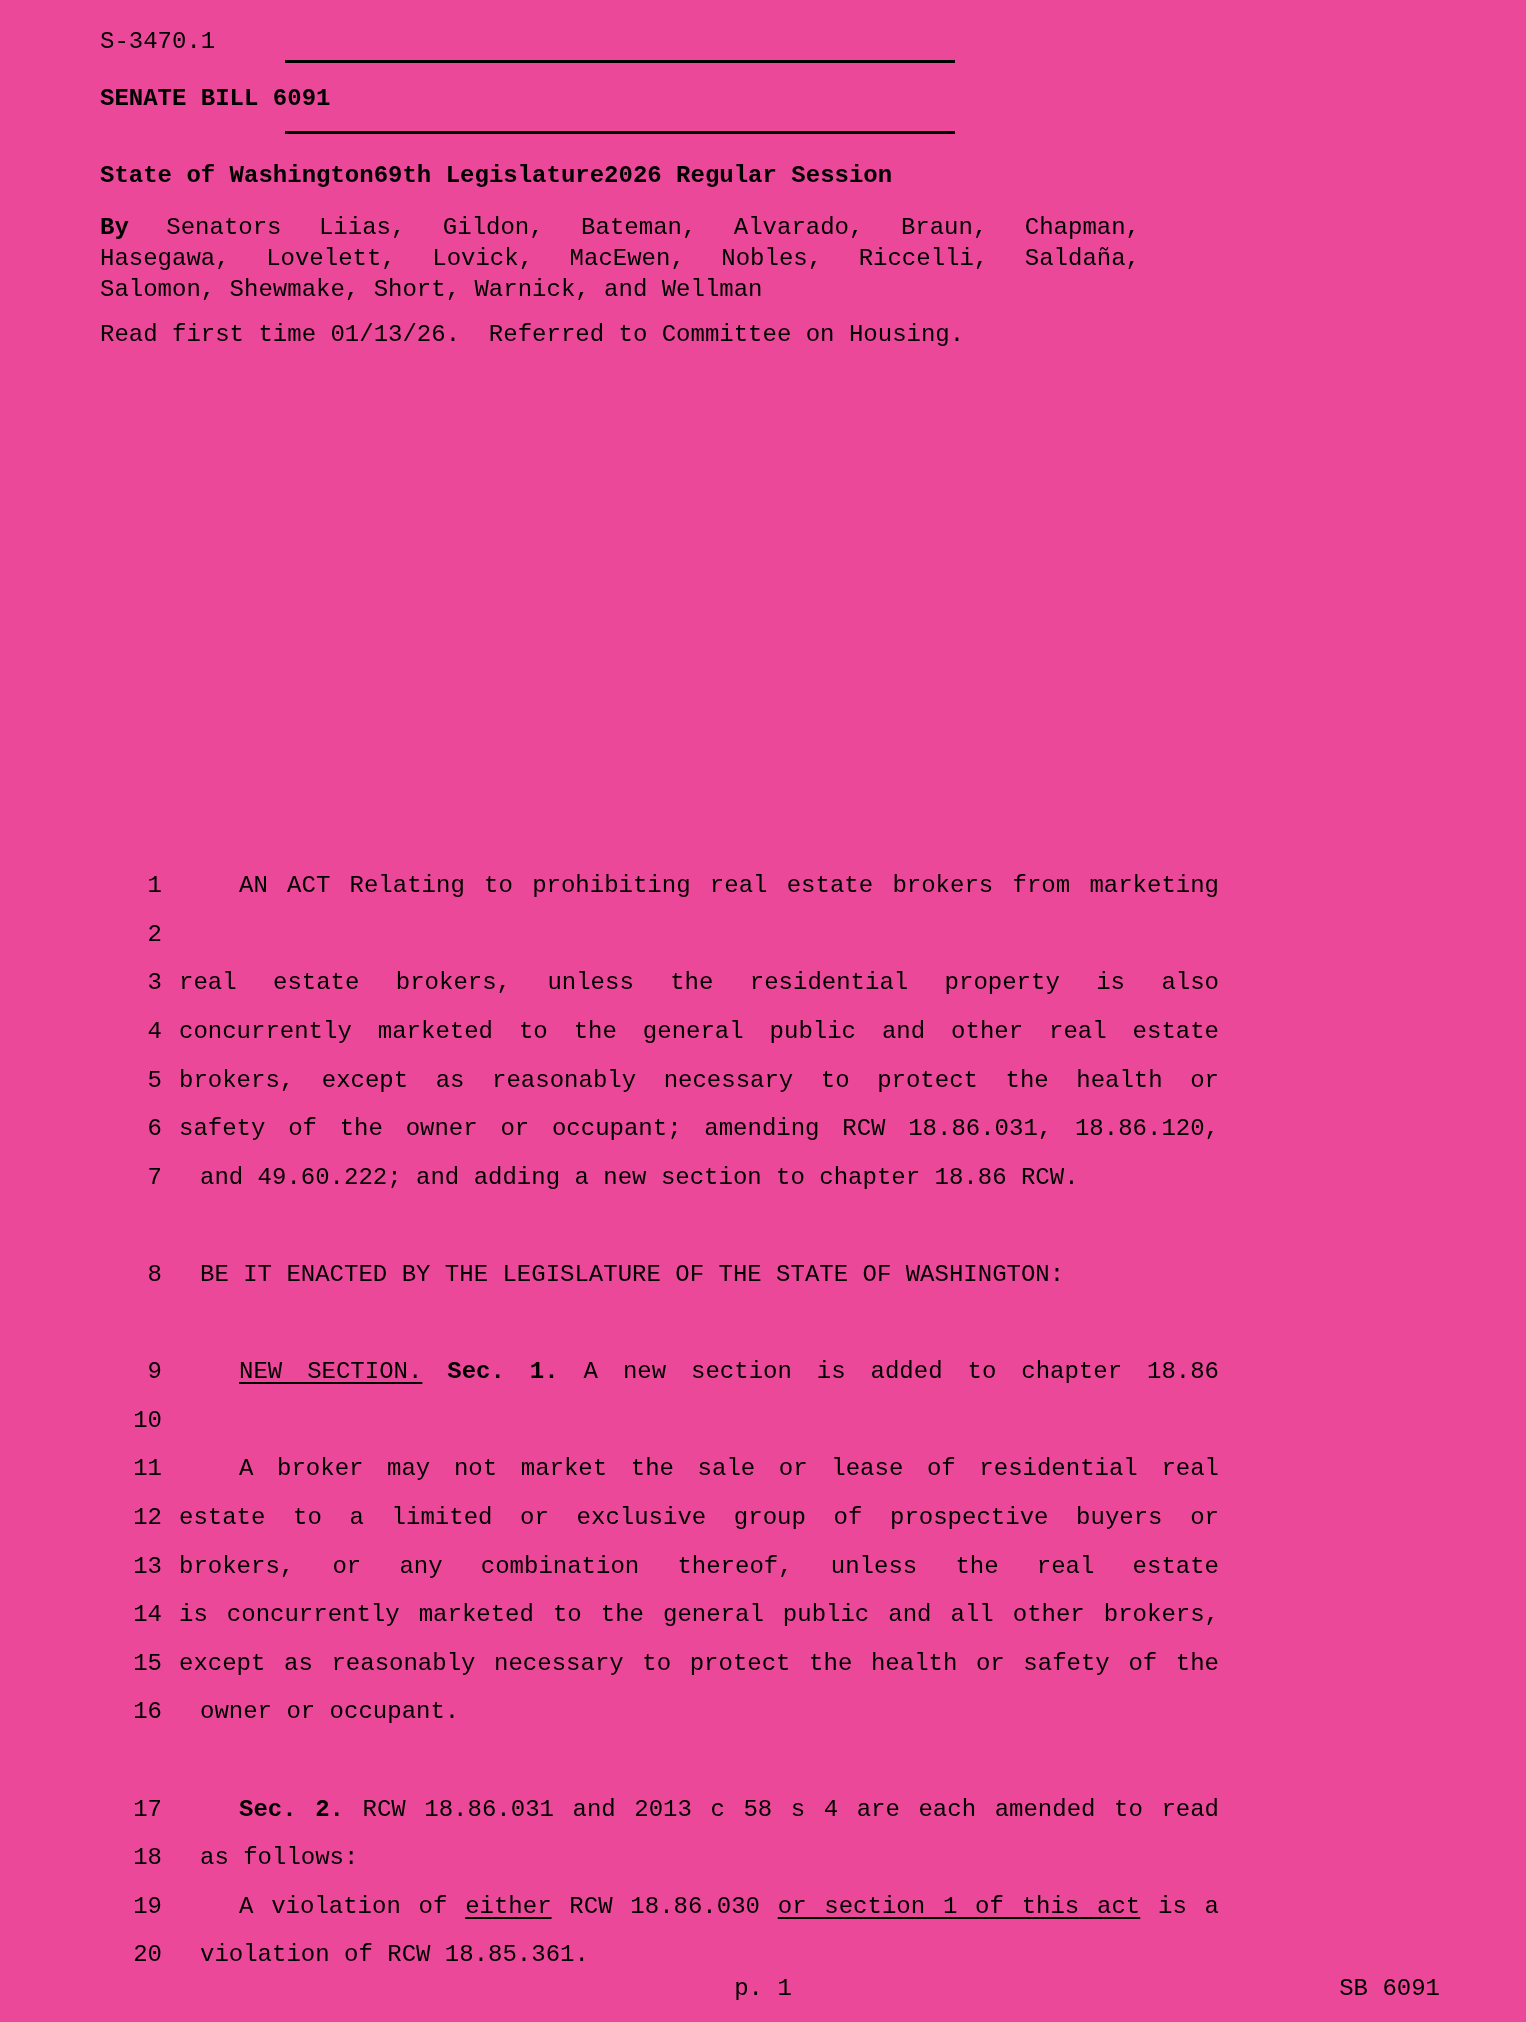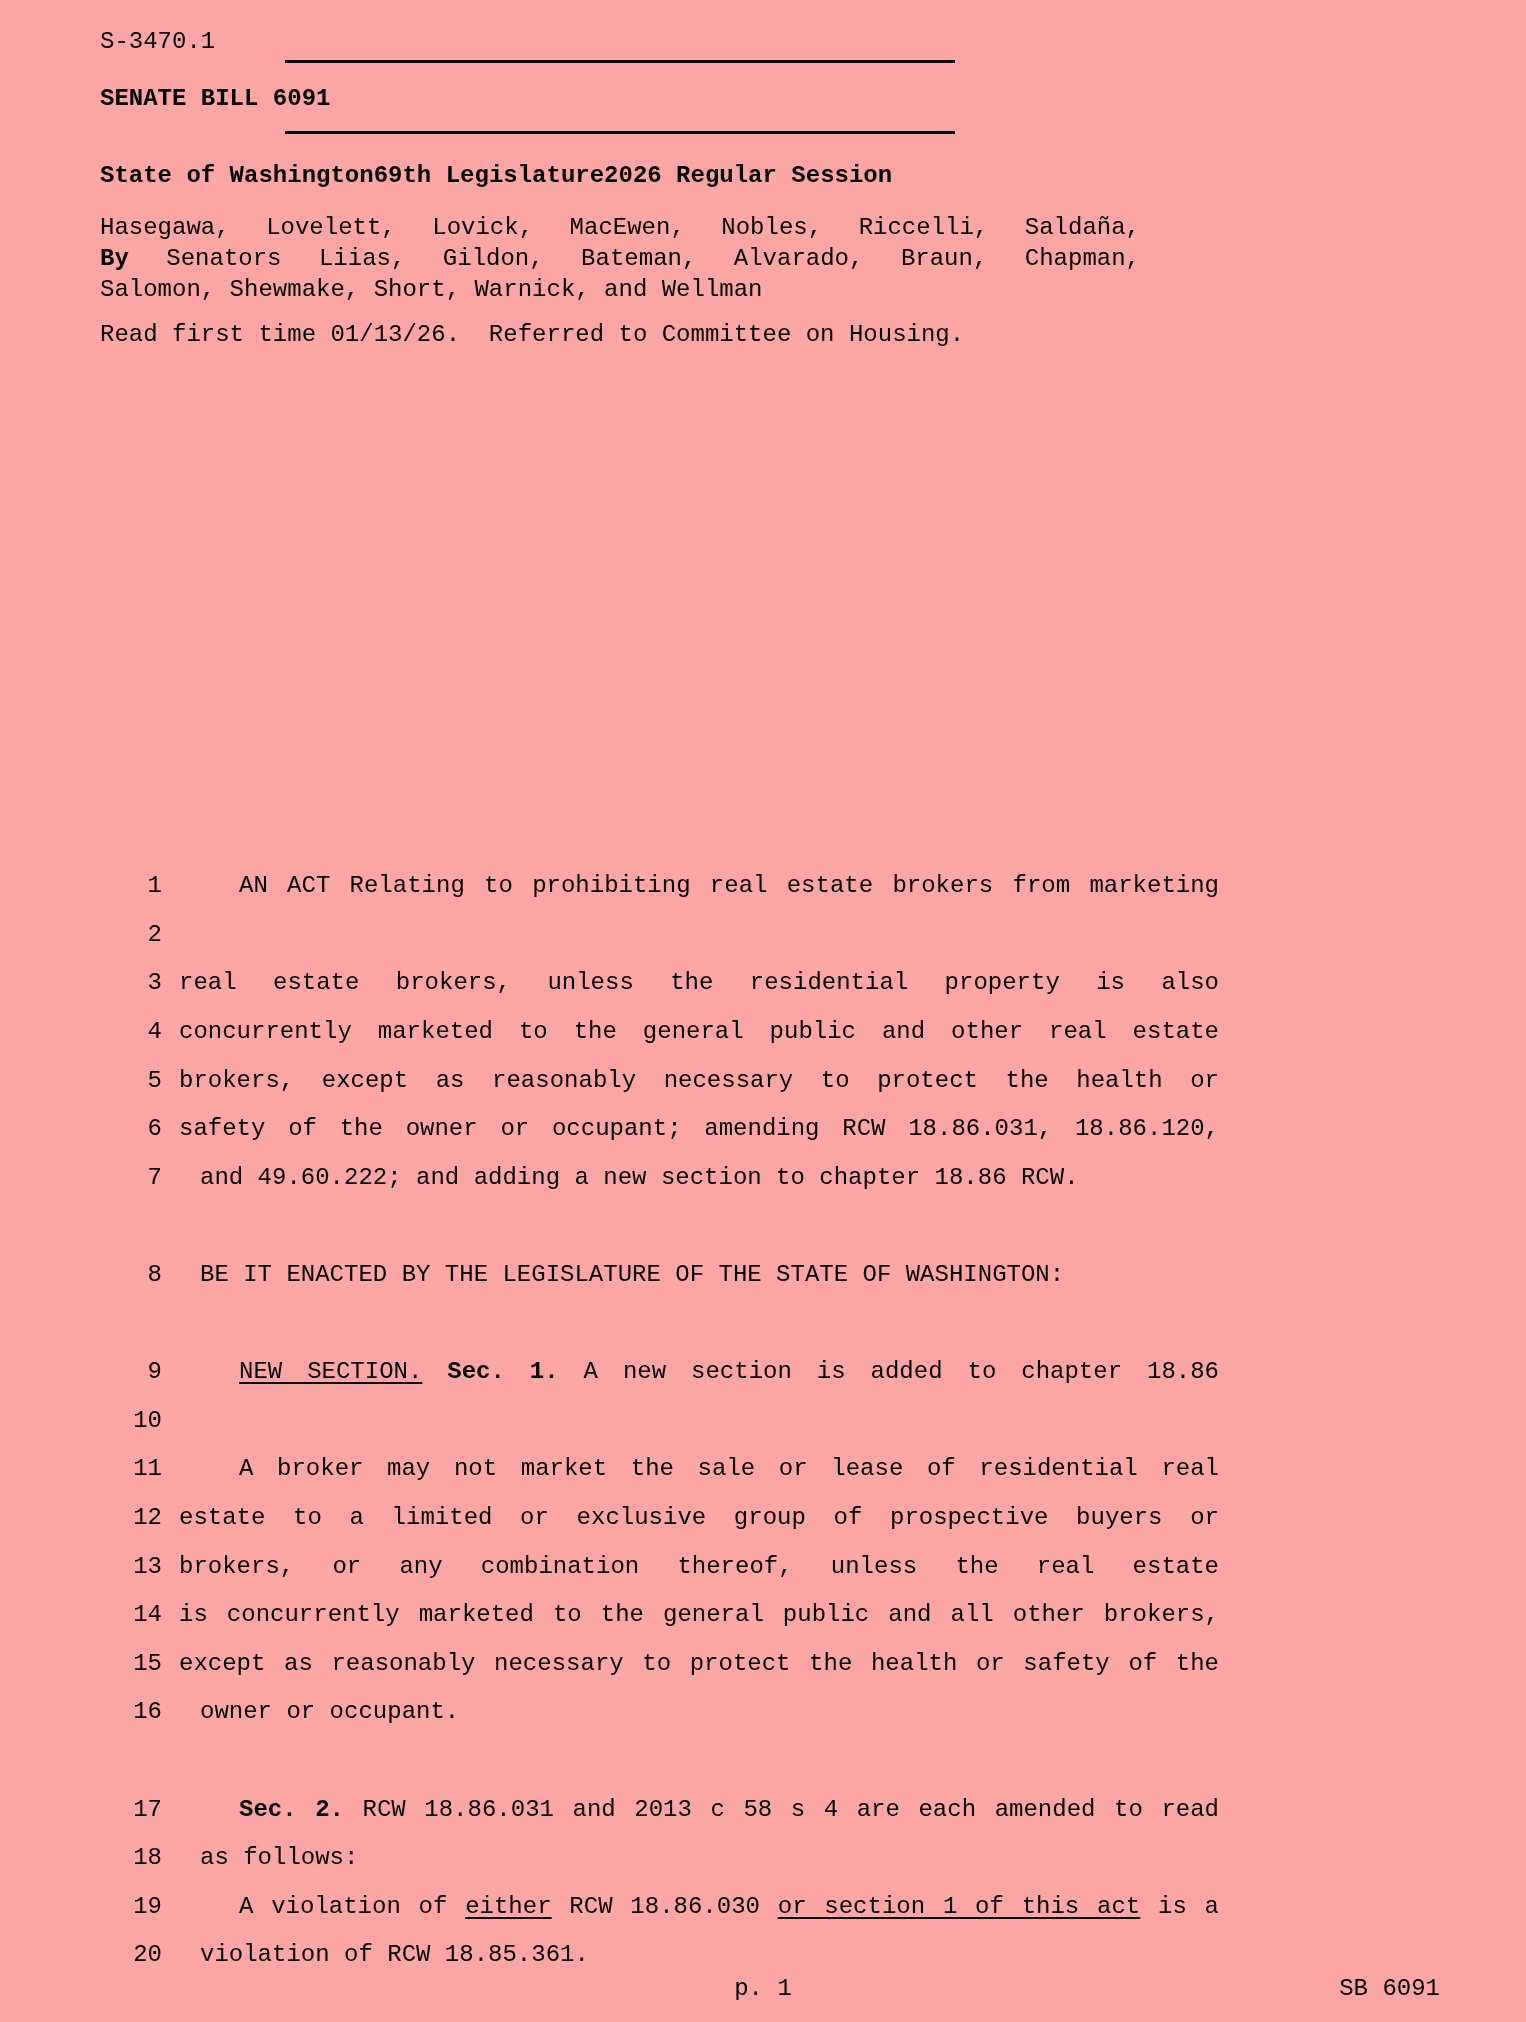--- a/index.html
+++ b/index.html
@@ -1,19 +1,19 @@
 <!DOCTYPE html>
 <html><head>
 <meta charset="utf-8">
 <style>
   html,body{margin:0;padding:0;background:#ffffff;}
   .page{
     position:relative;
     width:1526px;height:2022px;
-    background:#fca5a5;color:#000000;
+    background:#ec4899;color:#000000;
     font-family:"Liberation Mono","DejaVu Sans Mono",monospace;
     font-size:24px;line-height:32px;
     overflow:hidden;
     box-sizing:border-box;
   }
   .content{width:1040px;margin-left:100px;}
   .doc-number{padding-top:26px;}
   .hrule{height:3px;background:#000000;width:670px;margin:0 auto;}
   .rule1{margin-top:2px;}
   .bill-title{font-weight:bold;margin-top:20px;}
@@ -54,22 +54,22 @@
 
     <div class="hrule rule2"></div>
 
     <div class="meta-row">
       <span>State of Washington</span>
       <span>69th Legislature</span>
       <span>2026 Regular Session</span>
     </div>
 
     <div class="sponsors">
+        <div class="s-line fill"><span class="b">By</span><span> Senators Liias, Gildon, Bateman, Alvarado, Braun, Chapman,</span></div>
         <div class="s-line fill"><span>Hasegawa, Lovelett, Lovick, MacEwen, Nobles, Riccelli, Saldaña,</span></div>
-        <div class="s-line fill"><span class="b">By</span><span> Senators Liias, Gildon, Bateman, Alvarado, Braun, Chapman,</span></div>
         <div class="s-line"><span>Salomon, Shewmake, Short, Warnick, and Wellman</span></div>
       </div>
 
     <div class="read-first">Read first time 01/13/26.  Referred to Committee on Housing.</div>
 
   </div>
 
   <div class="bill-lines content">
       <div class="line-row">
         <span class="line-num">1</span>

